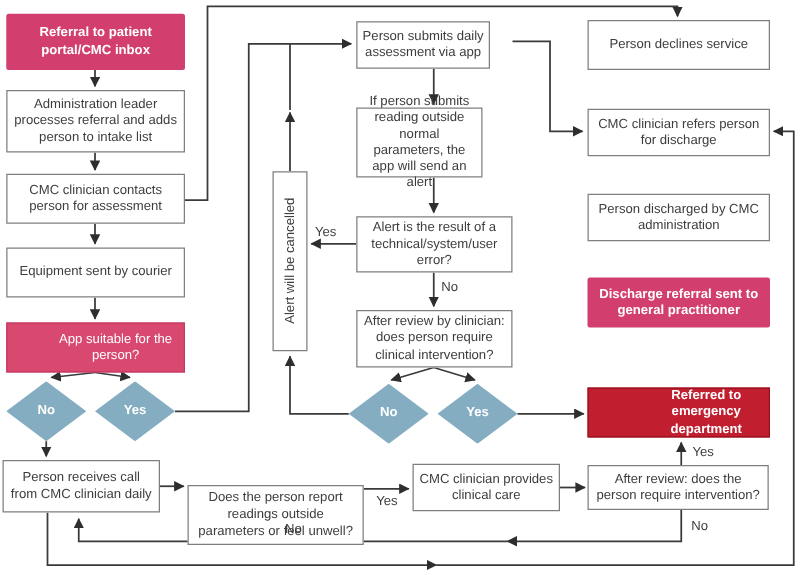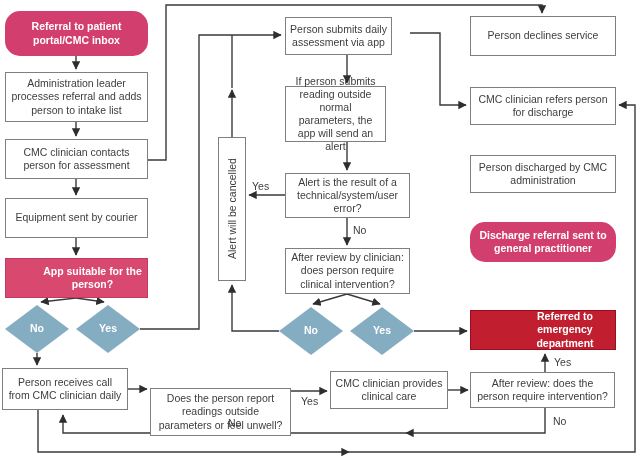--- a/index.html
+++ b/index.html
@@ -6,22 +6,22 @@
   .canvas{
     position:relative;width:640px;height:460px;background:#ffffff;
     font-family:"Liberation Sans",sans-serif;color:#3d3d3d;overflow:hidden;
   }
   svg.wires{position:absolute;left:0;top:0;width:640px;height:460px;}
   .node{
     position:absolute;box-sizing:border-box;display:flex;align-items:center;justify-content:center;
     text-align:center;font-size:10.5px;line-height:1.25;padding:2px 4px;
   }
   .box{background:#ffffff;border:1px solid #7f7f7f;color:#3d3d3d;}
-  .pink-round{background:#d23f6e;color:#ffffff;border-radius:15px;font-weight:bold;}
-  .pink-fill{background:#d8486f;border:1px solid #c23a61;color:#ffffff;font-weight:bold;padding-left:36px;}
+  .pink-round{background:#d23f6e;color:#ffffff;border-radius:2px;font-weight:bold;}
+  .pink-fill{background:#d8486f;border:1px solid #c23a61;color:#ffffff;font-weight:normal;padding-left:36px;}
   .red-fill{background:#c11f2f;border:1px solid #97101f;color:#ffffff;font-weight:bold;padding-left:48px;}
   .diamond{
     background:#85adc2;color:#ffffff;font-weight:bold;
     clip-path:polygon(50% 0,100% 50%,50% 100%,0 50%);
   }
   .tall span{transform:rotate(-90deg);white-space:nowrap;display:block;}
   .elabel{position:absolute;font-size:10.5px;color:#3d3d3d;}
 </style>
 </head>
 <body>

